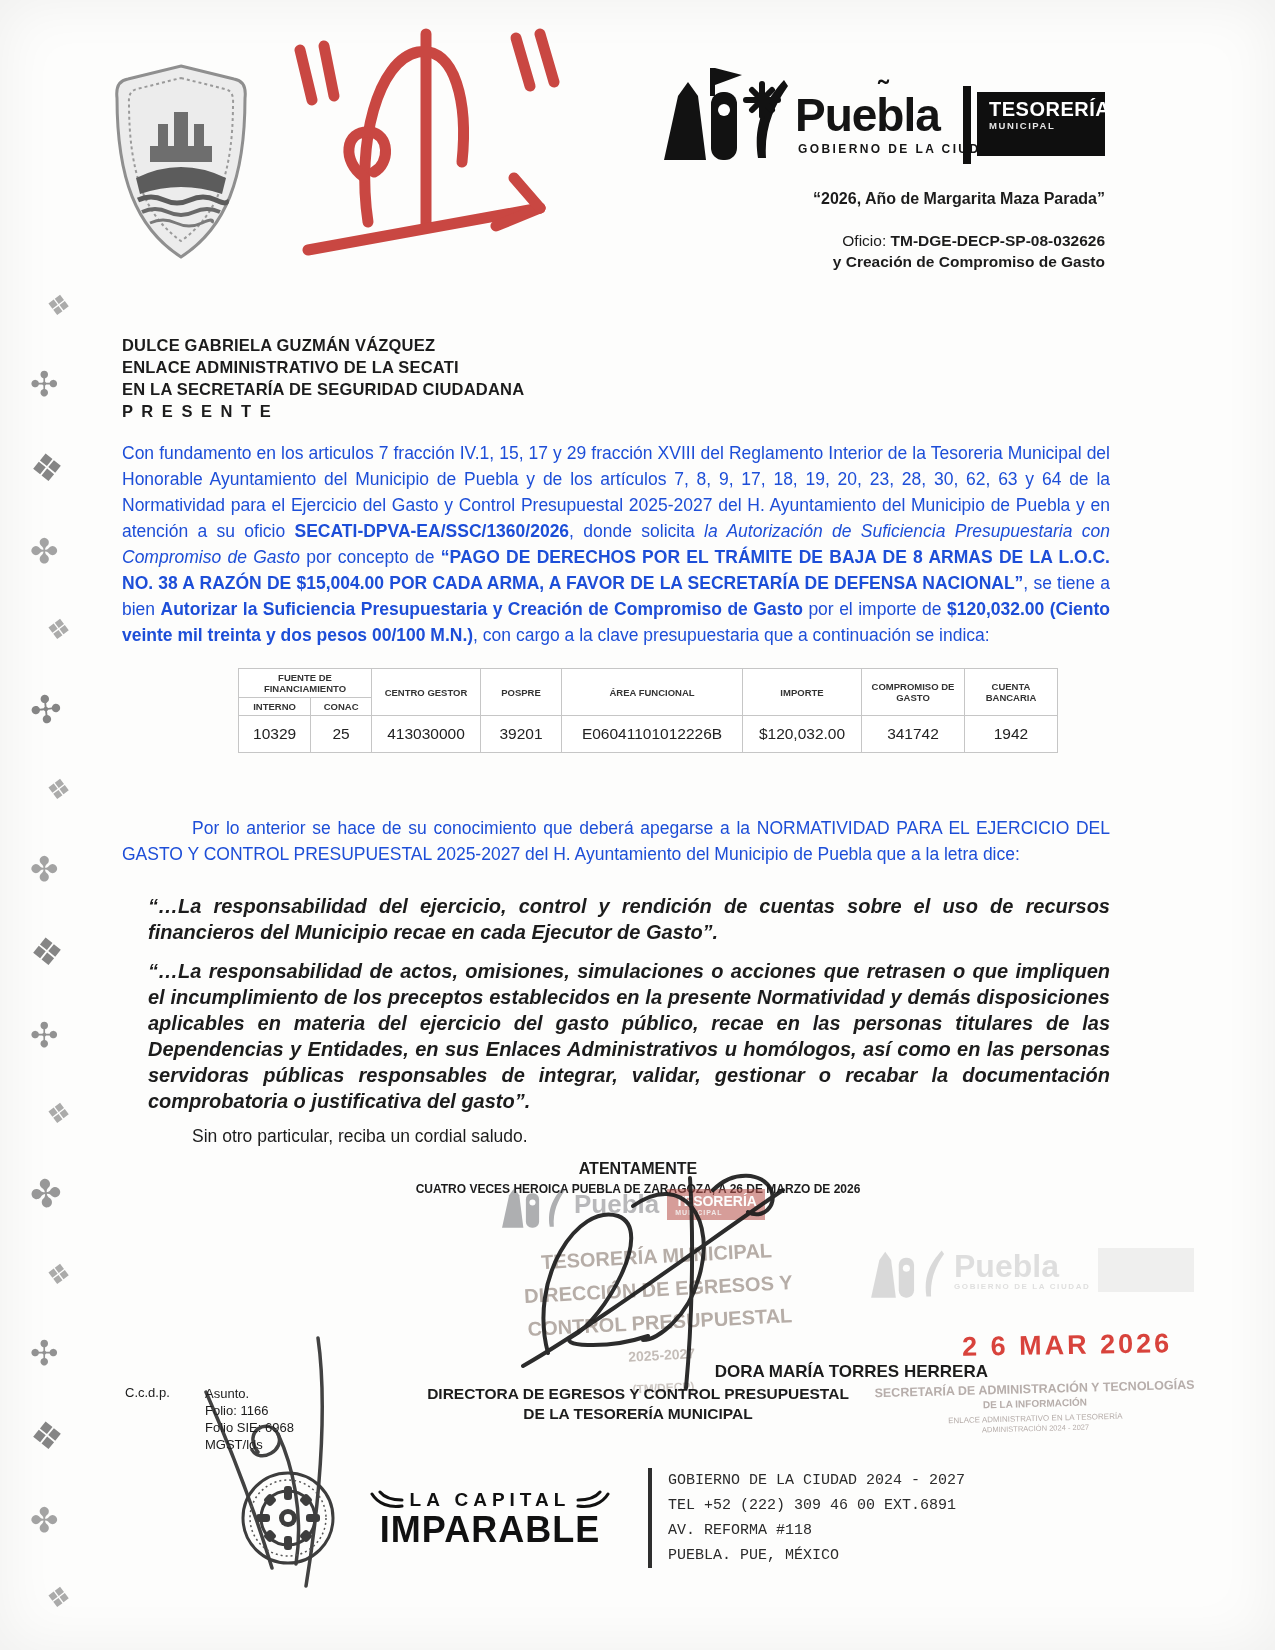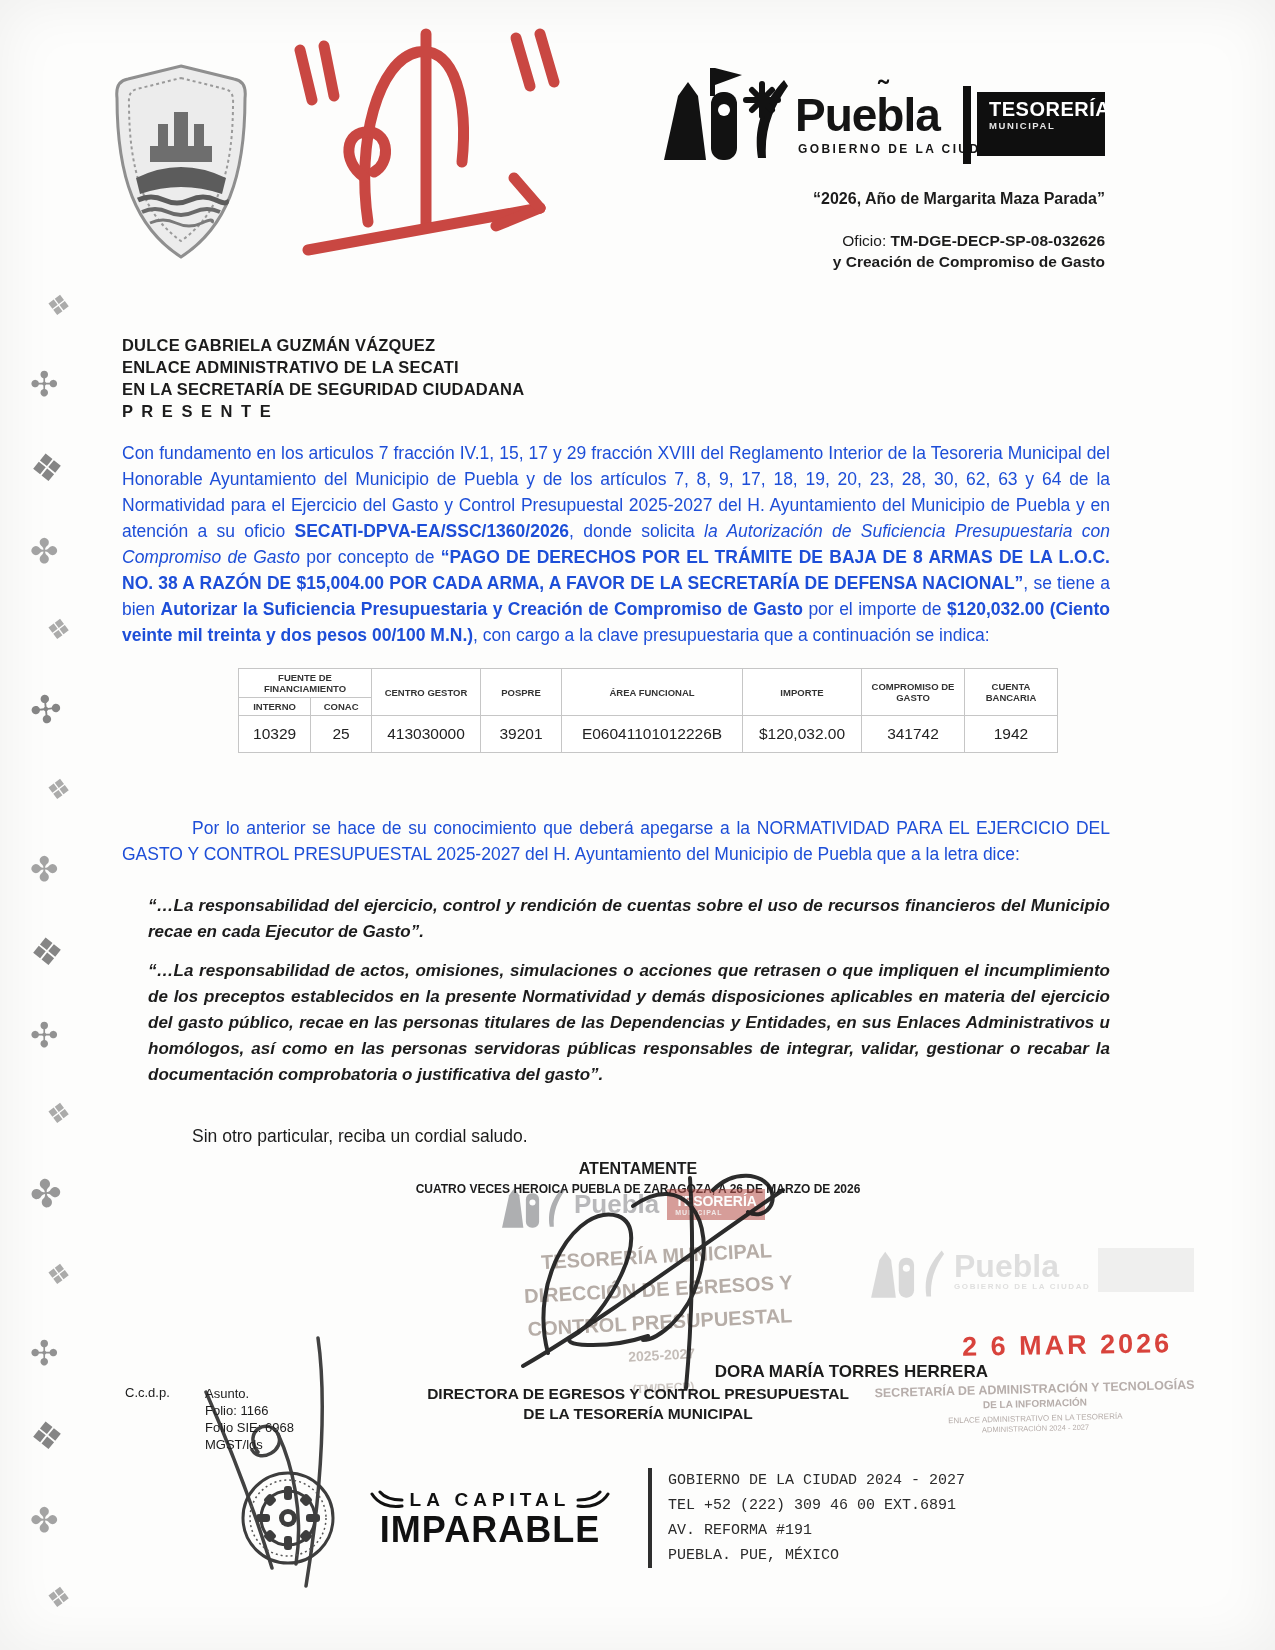--- a/index.html
+++ b/index.html
@@ -8,21 +8,21 @@
     background:#fdfdfc;overflow:hidden;
     font-family:"Liberation Sans",sans-serif;color:#1c1c1c;
     box-shadow:inset 0 0 60px rgba(0,0,0,.06);
   }
   .abs{position:absolute;}
   .b{font-weight:700;}
   .i{font-style:italic;}
   .para{font-size:17.5px;line-height:26px;text-align:justify;color:#1d4ed8;}
   .rcpt{font-size:16.5px;font-weight:700;line-height:22px;letter-spacing:.2px;}
   .right-meta{font-size:15.5px;line-height:21px;text-align:right;}
-  .quote{font-size:17px;line-height:26px;font-weight:700;font-style:italic;text-align:justify;}
+  .quote{font-size:20px;line-height:26px;font-weight:700;font-style:italic;text-align:justify;}
   
   .brand-word{font-size:46px;font-weight:800;letter-spacing:-1px;color:#141414;line-height:1;}
   .brand-sub{font-size:12px;font-weight:700;letter-spacing:2.4px;color:#151515;}
   .badge{background:#0f0f0f;color:#fff;width:128px;height:64px;padding:6px 0 0 12px;box-sizing:border-box;}
   .badge .t1{font-size:20px;font-weight:800;letter-spacing:.5px;line-height:22px;}
   .badge .t2{font-size:9.5px;font-weight:700;letter-spacing:1.6px;color:#e6e6e6;}
   
   table.budget{border-collapse:collapse;font-size:15.5px;color:#222;}
   table.budget th,table.budget td{border:1px solid #c6c6c6;text-align:center;vertical-align:middle;padding:3px 4px;background:#fff;}
   table.budget th{font-size:9.5px;line-height:11px;font-weight:700;color:#333;}
@@ -310,17 +310,17 @@
             <path d="M32 10 C 22 10, 14 7, 10 2"></path>
         </g>
       </svg>
     </div>
     <div class="l2">IMPARABLE</div>
   </div>
 
   <div class="abs mono" style="left:648px;top:1468px;border-left:4px solid #2e2e2e;padding-left:16px;font-size:15px;line-height:25px;color:#2a2a2a;">
     <div>GOBIERNO DE LA CIUDAD 2024 - 2027</div>
     <div>TEL +52 (222) 309 46 00 EXT.6891</div>
-    <div>AV. REFORMA #191</div>
+    <div>AV. REFORMA #118</div>
     <div>PUEBLA. PUE, MÉXICO</div>
   </div>
 
 </div>
 
 </body></html>

